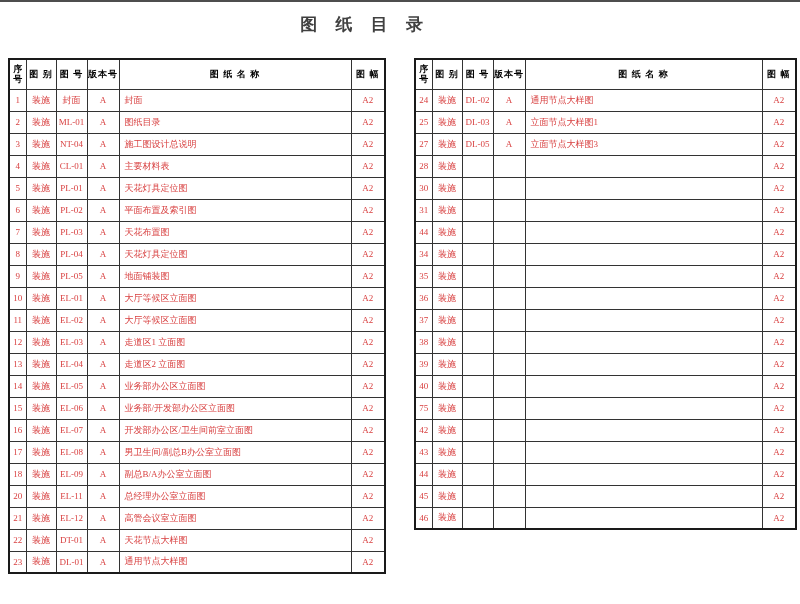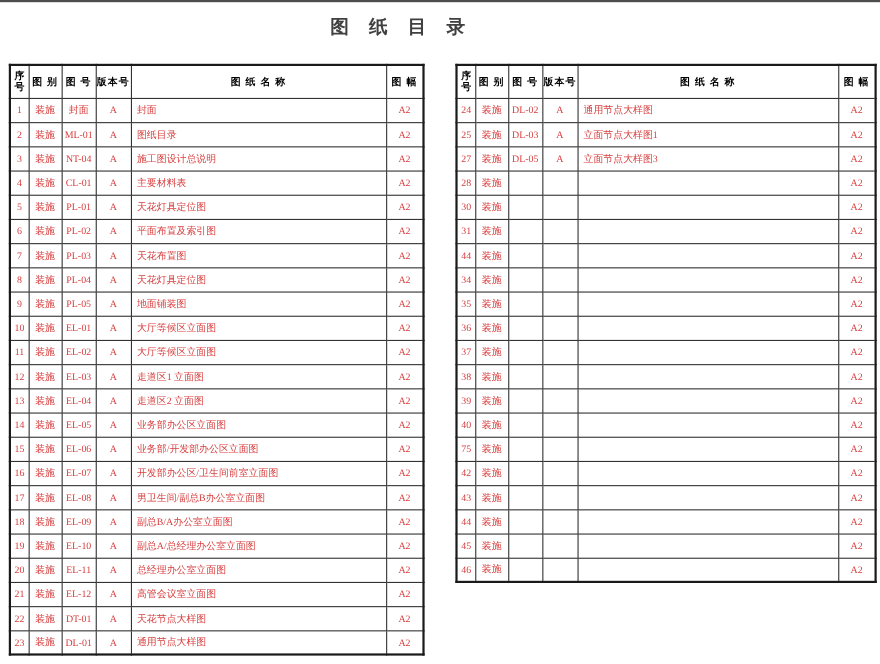--- a/index.html
+++ b/index.html
@@ -245,28 +245,20 @@
     </tr>
         <tr>
       <td>18</td>
       <td>装施</td>
       <td>EL-09</td>
       <td>A</td>
       <td class="name">副总B/A办公室立面图</td>
       <td>A2</td>
     </tr>
         <tr>
-      <td>19</td>
-      <td>装施</td>
-      <td>EL-10</td>
-      <td>A</td>
-      <td class="name">副总A/总经理办公室立面图</td>
-      <td>A2</td>
-    </tr>
-        <tr>
       <td>20</td>
       <td>装施</td>
       <td>EL-11</td>
       <td>A</td>
       <td class="name">总经理办公室立面图</td>
       <td>A2</td>
     </tr>
         <tr>
       <td>21</td>
       <td>装施</td>

